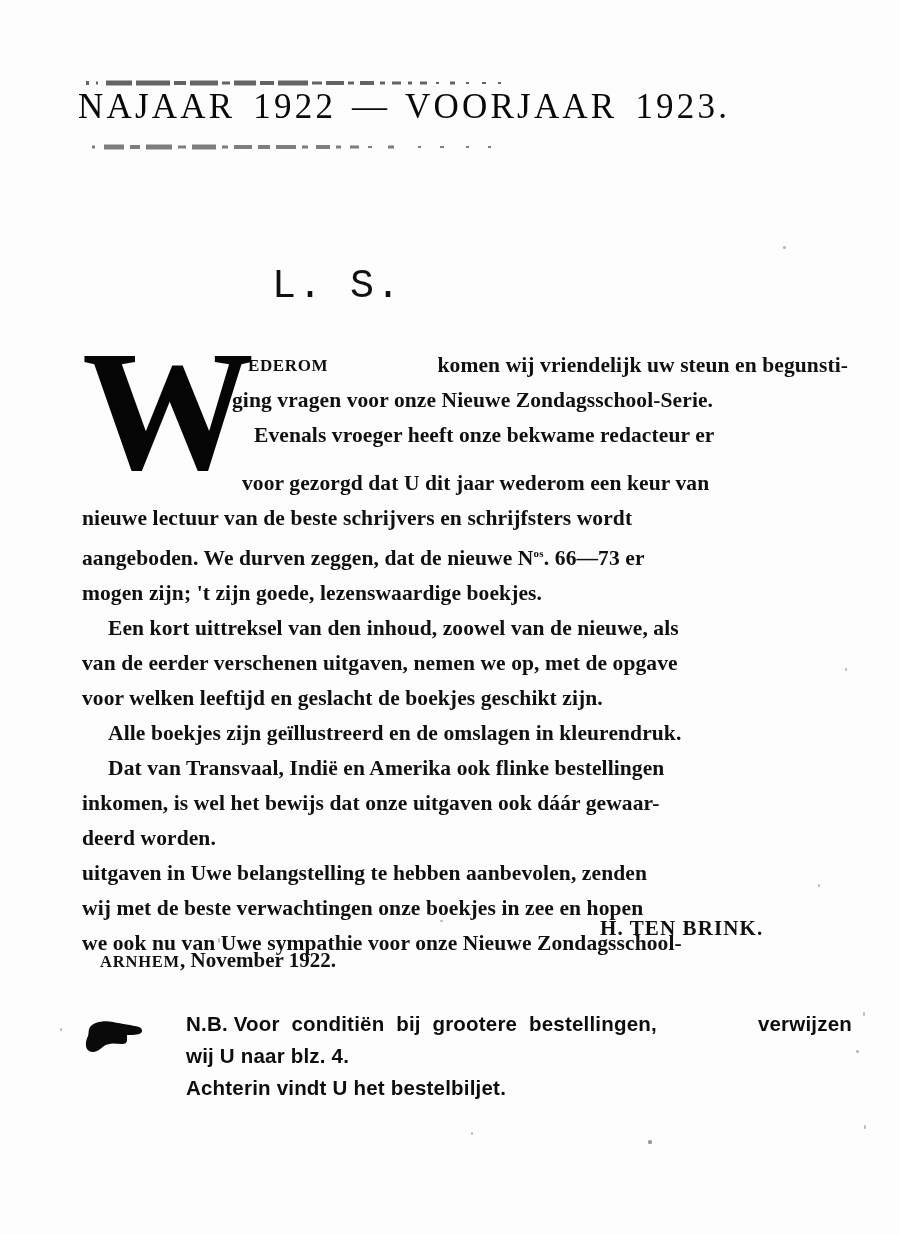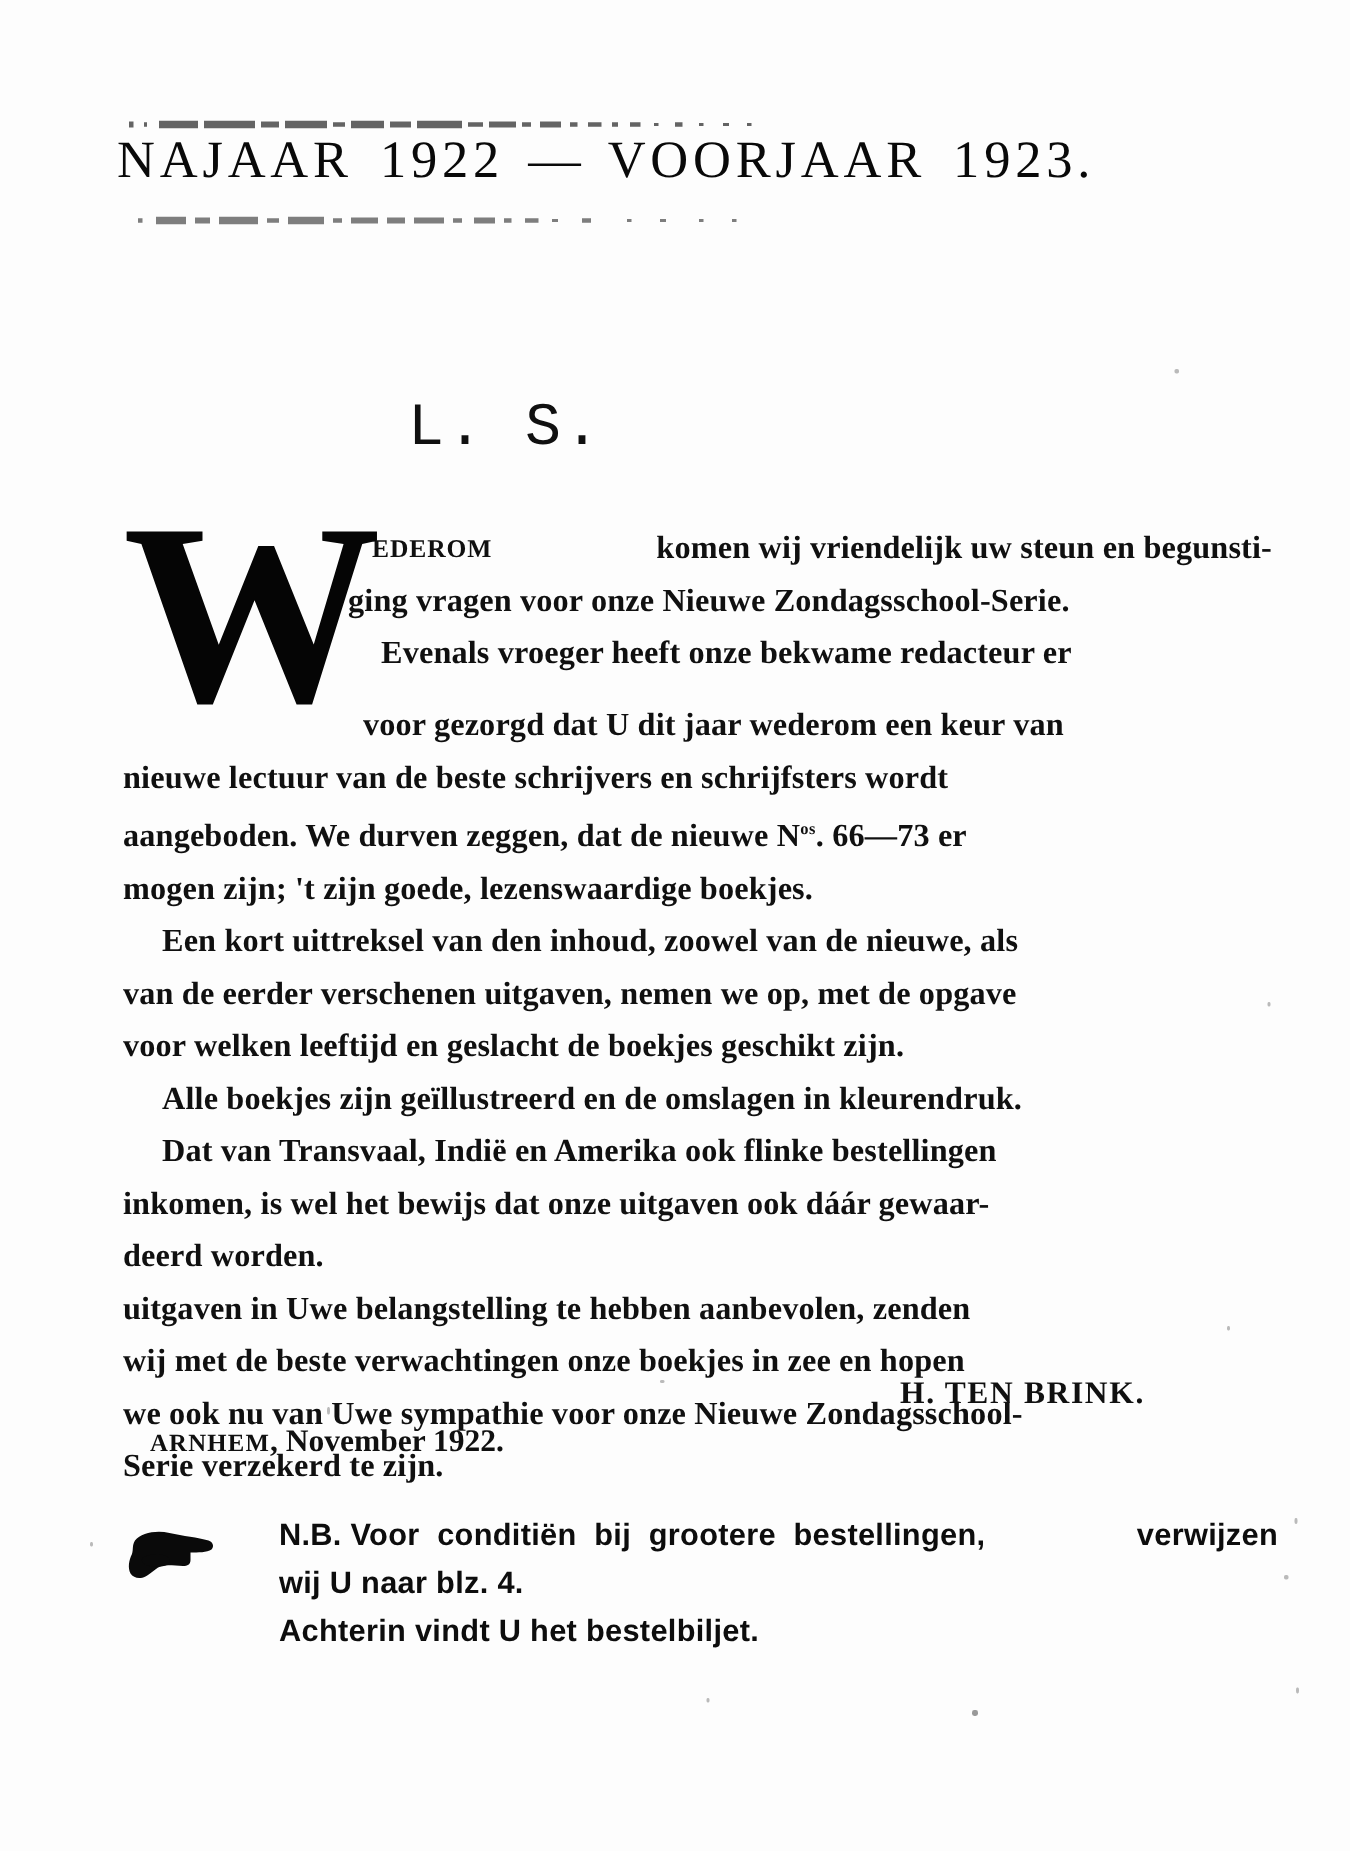--- a/index.html
+++ b/index.html
@@ -293,21 +293,20 @@
 
     <div class="line para-indent">Alle boekjes zijn geïllustreerd en de omslagen in kleurendruk.</div>
 
     <div class="line para-indent">Dat van Transvaal, Indië en Amerika ook flinke bestellingen</div>
     <div class="line">inkomen, is wel het bewijs dat onze uitgaven ook dáár gewaar-</div>
     <div class="line">deerd worden.</div>
 
     <div class="line">uitgaven in Uwe belangstelling te hebben aanbevolen, zenden</div>
     <div class="line">wij met de beste verwachtingen onze boekjes in zee en hopen</div>
     <div class="line">we ook nu van Uwe sympathie voor onze Nieuwe Zondagsschool-</div>
-    <div class="line">Serie verzekerd te zijn.</div>
   </div>
 
   <div class="signature">H. TEN BRINK.</div>
 
   <div class="placedate">
     <span class="sc">ARNHEM</span><span>, November 1922.</span>
   </div>
 
   <div class="note">
     <svg class="manicule" viewBox="0 0 62 38" aria-hidden="true">

